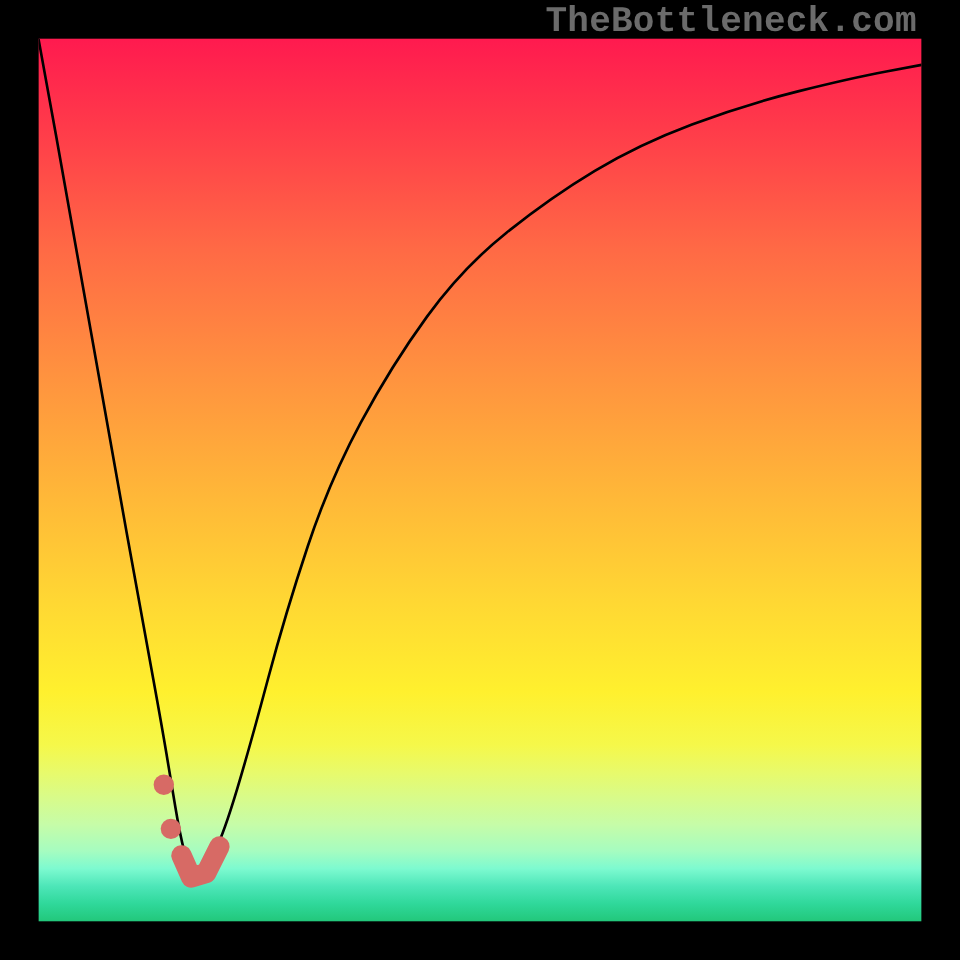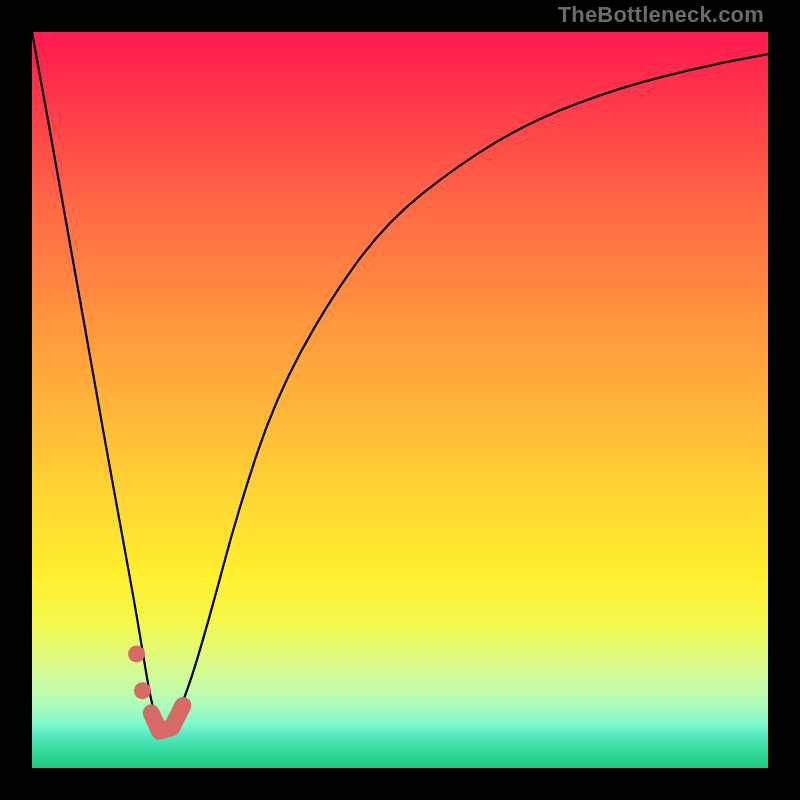--- a/index.html
+++ b/index.html
@@ -46,22 +46,22 @@
       #7dfad0 94%,
       #4de6b8 96%,
       #2fd89a 98%,
       #22c77a 100%
     );
   }
   .watermark {
     position: absolute;
     top: 2px;
     right: 36px;
-    font-family: Liberation Sans, sans-serif;
-    font-size: 22px;
+    font-family: Liberation Mono, monospace;
+    font-size: 30px;
     font-weight: 600;
     color: #6b6b6b;
     letter-spacing: 0.2px;
     user-select: none;
   }
   svg.curves {
     position: absolute;
     inset: 0;
   }
   .curve {

